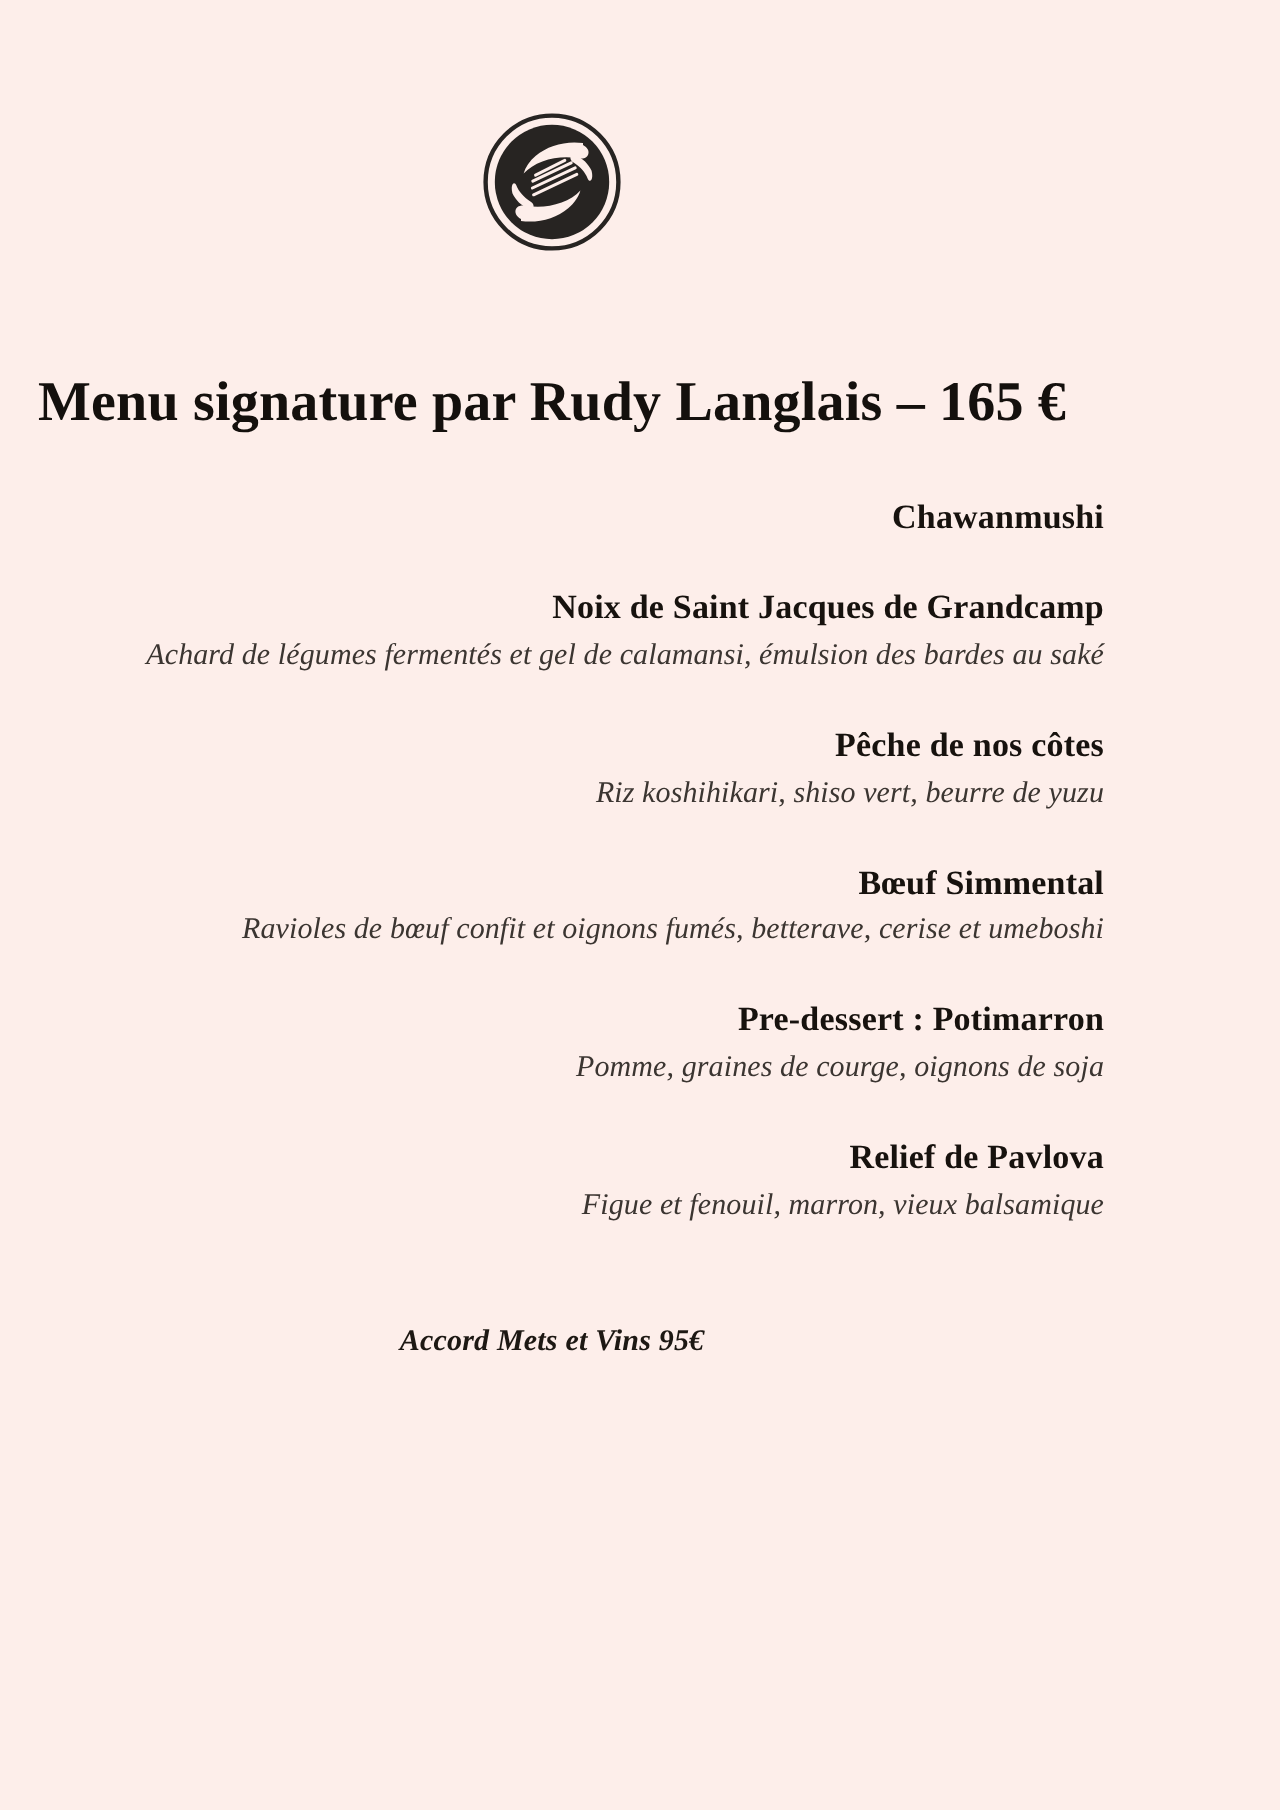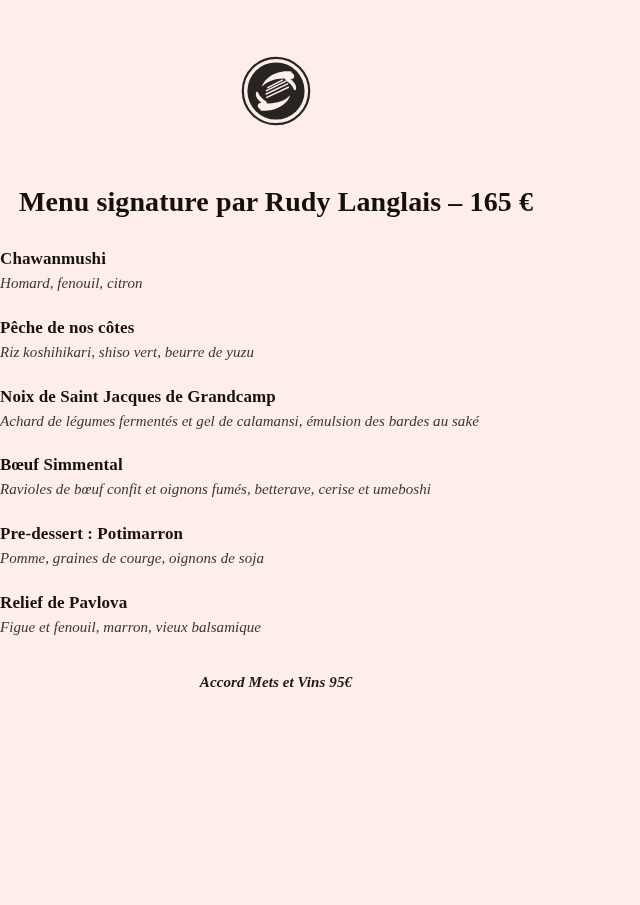--- a/index.html
+++ b/index.html
@@ -53,25 +53,25 @@
   
   .courses {
     margin-top: 30px;
     width: 100%;
     display: flex;
     flex-direction: column;
     align-items: center;
   }
   .course {
     width: 100%;
-    text-align: left;
+    text-align: right;
     margin-bottom: 22px;
   }
   .course:last-child {
-    margin-bottom: 0;
+    margin-bottom: 12px;
   }
   .course-name {
     font-size: 17px;
     font-weight: 700;
     color: #17120e;
     line-height: 1.35;
     letter-spacing: 0.1px;
   }
   .course-desc {
     font-size: 15px;
@@ -121,31 +121,30 @@
       </g>
     </svg>
   </div>
 
   <div class="menu-title">Menu signature par Rudy Langlais – 165 €</div>
 
   <div class="courses">
 
     <div class="course">
       <div class="course-name">Chawanmushi</div>
-      <div class="course-desc">Homard, fenouil, citron</div>
+    </div>
+
+    <div class="course">
+      <div class="course-name">Noix de Saint Jacques de Grandcamp</div>
+      <div class="course-desc">Achard de légumes fermentés et gel de calamansi, émulsion des bardes au saké</div>
     </div>
 
     <div class="course">
       <div class="course-name">Pêche de nos côtes</div>
       <div class="course-desc">Riz koshihikari, shiso vert, beurre de yuzu</div>
-    </div>
-
-    <div class="course">
-      <div class="course-name">Noix de Saint Jacques de Grandcamp</div>
-      <div class="course-desc">Achard de légumes fermentés et gel de calamansi, émulsion des bardes au saké</div>
     </div>
 
 
     <div class="course">
       <div class="course-name">Bœuf Simmental</div>
       <div class="course-desc">Ravioles de bœuf confit et oignons fumés, betterave, cerise et umeboshi</div>
     </div>
 
     <div class="course">
       <div class="course-name">Pre-dessert : Potimarron</div>

